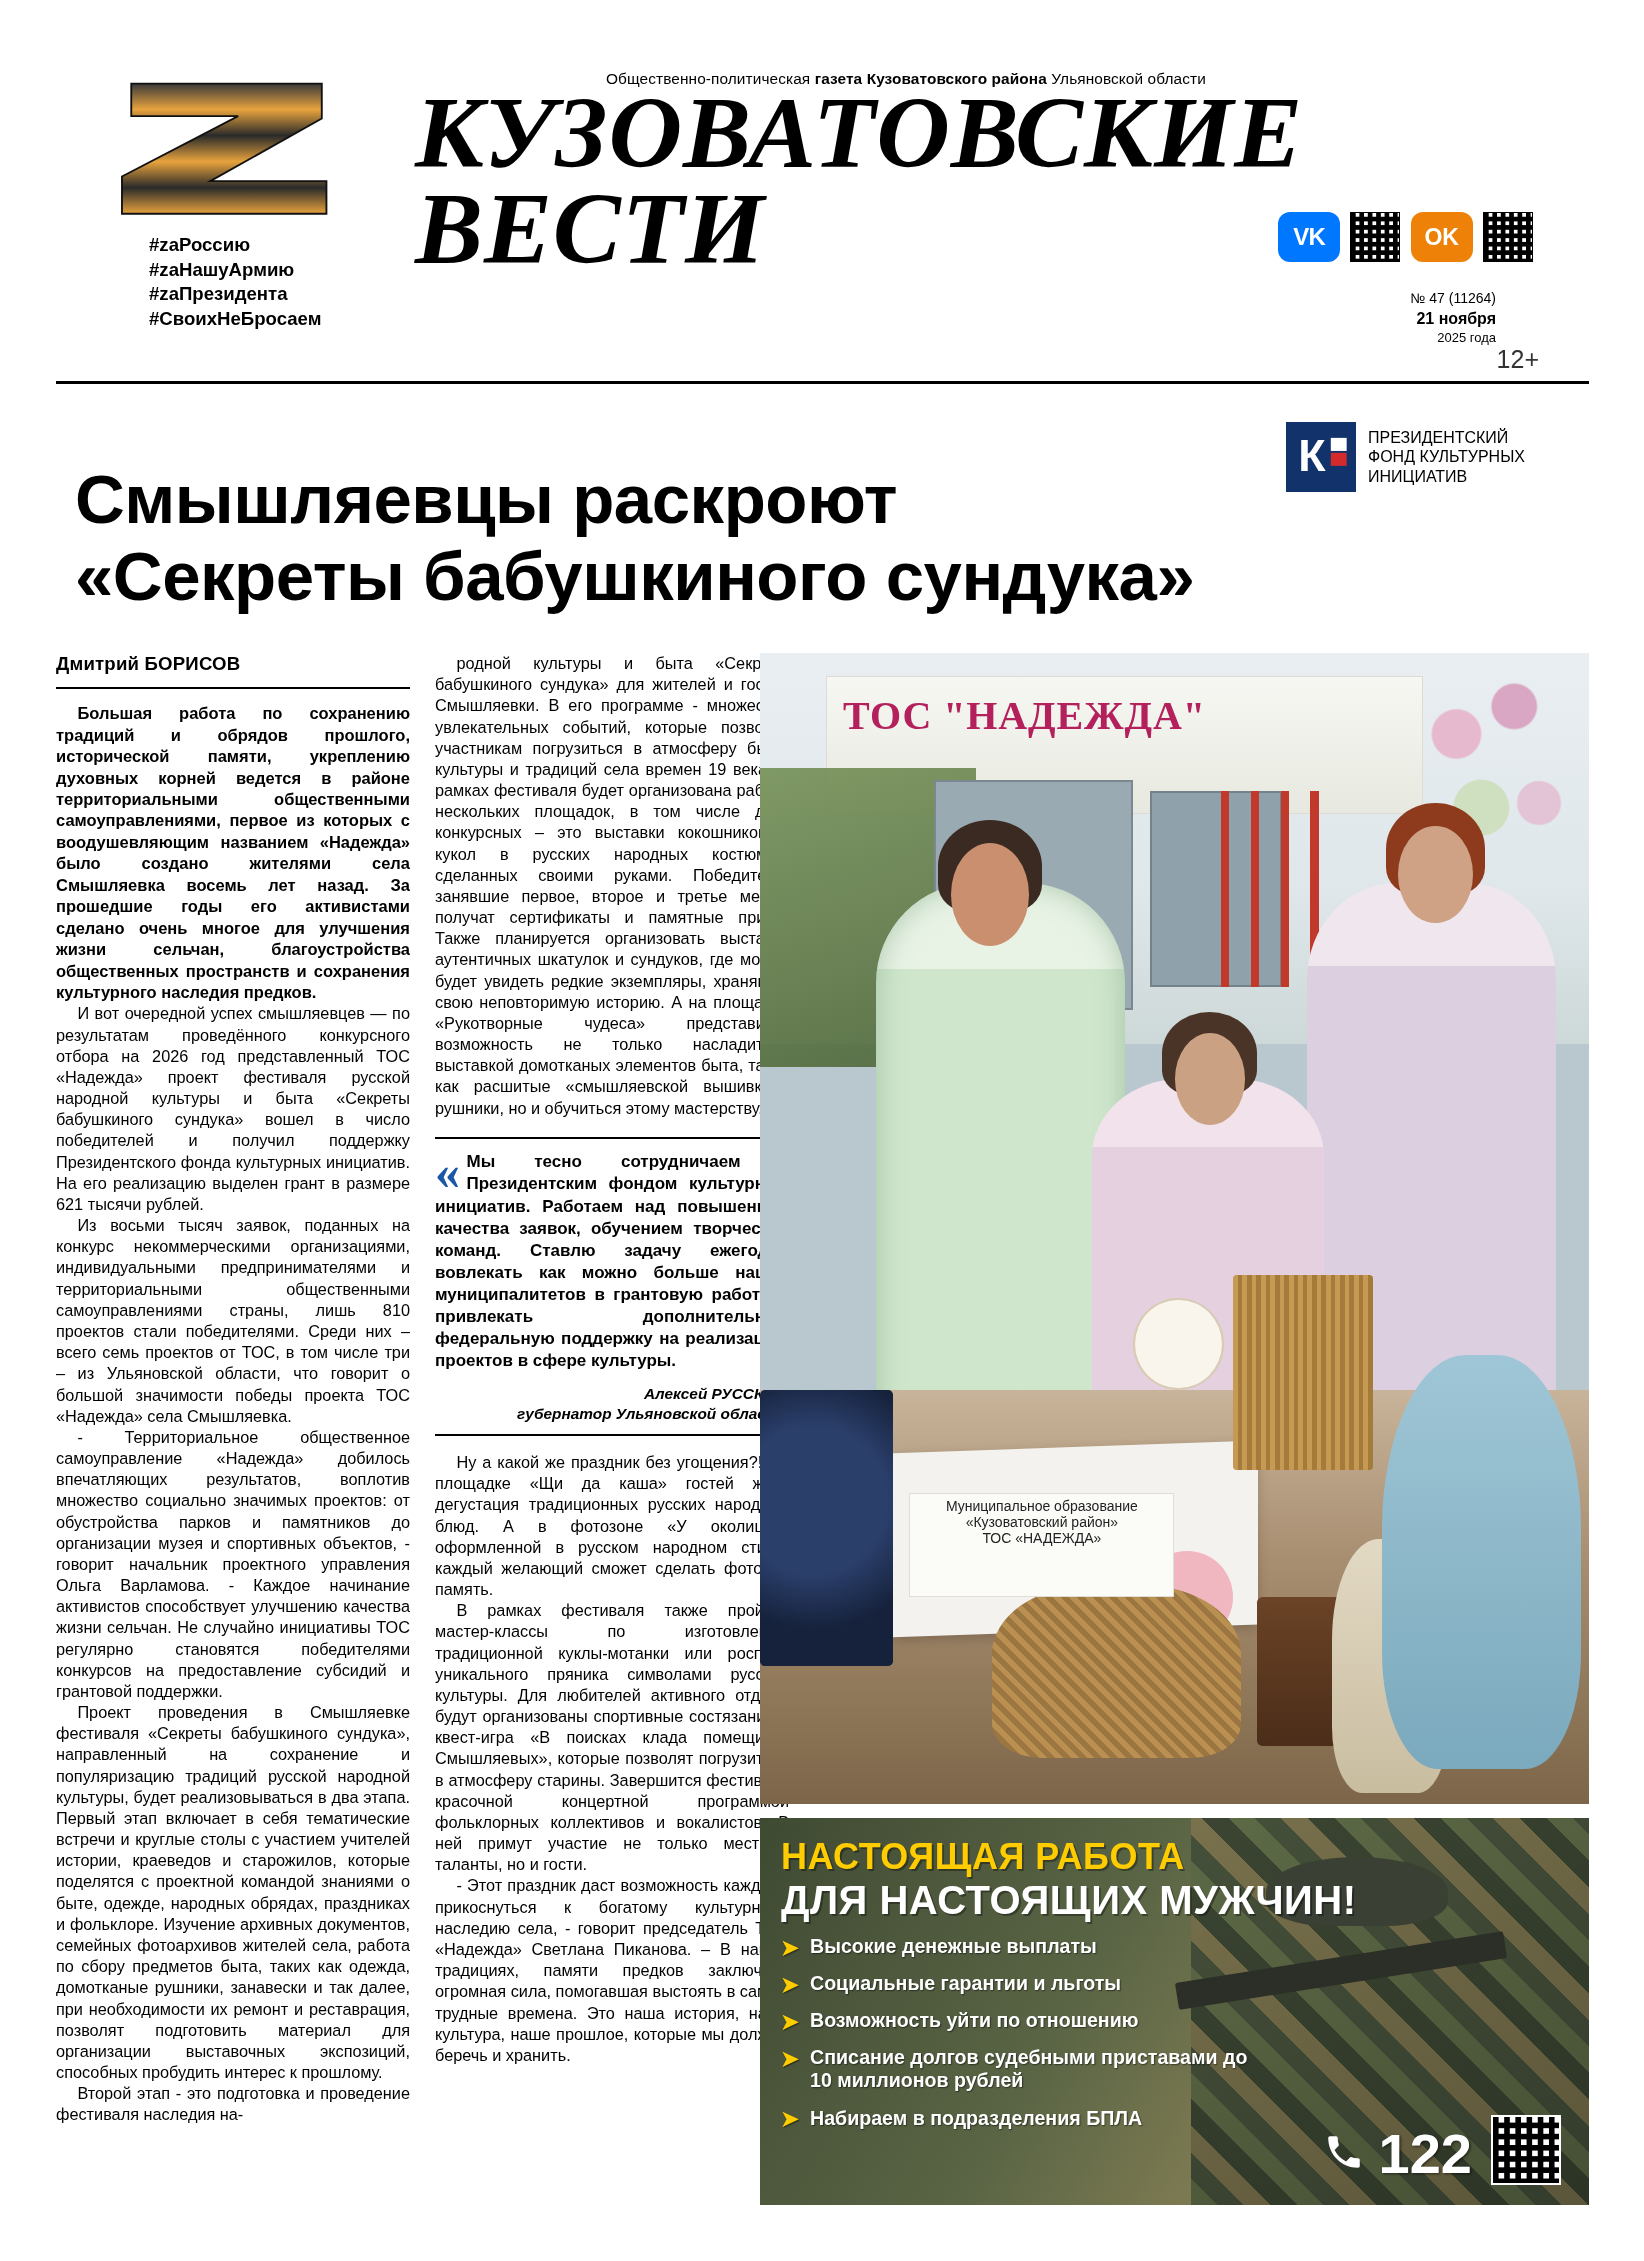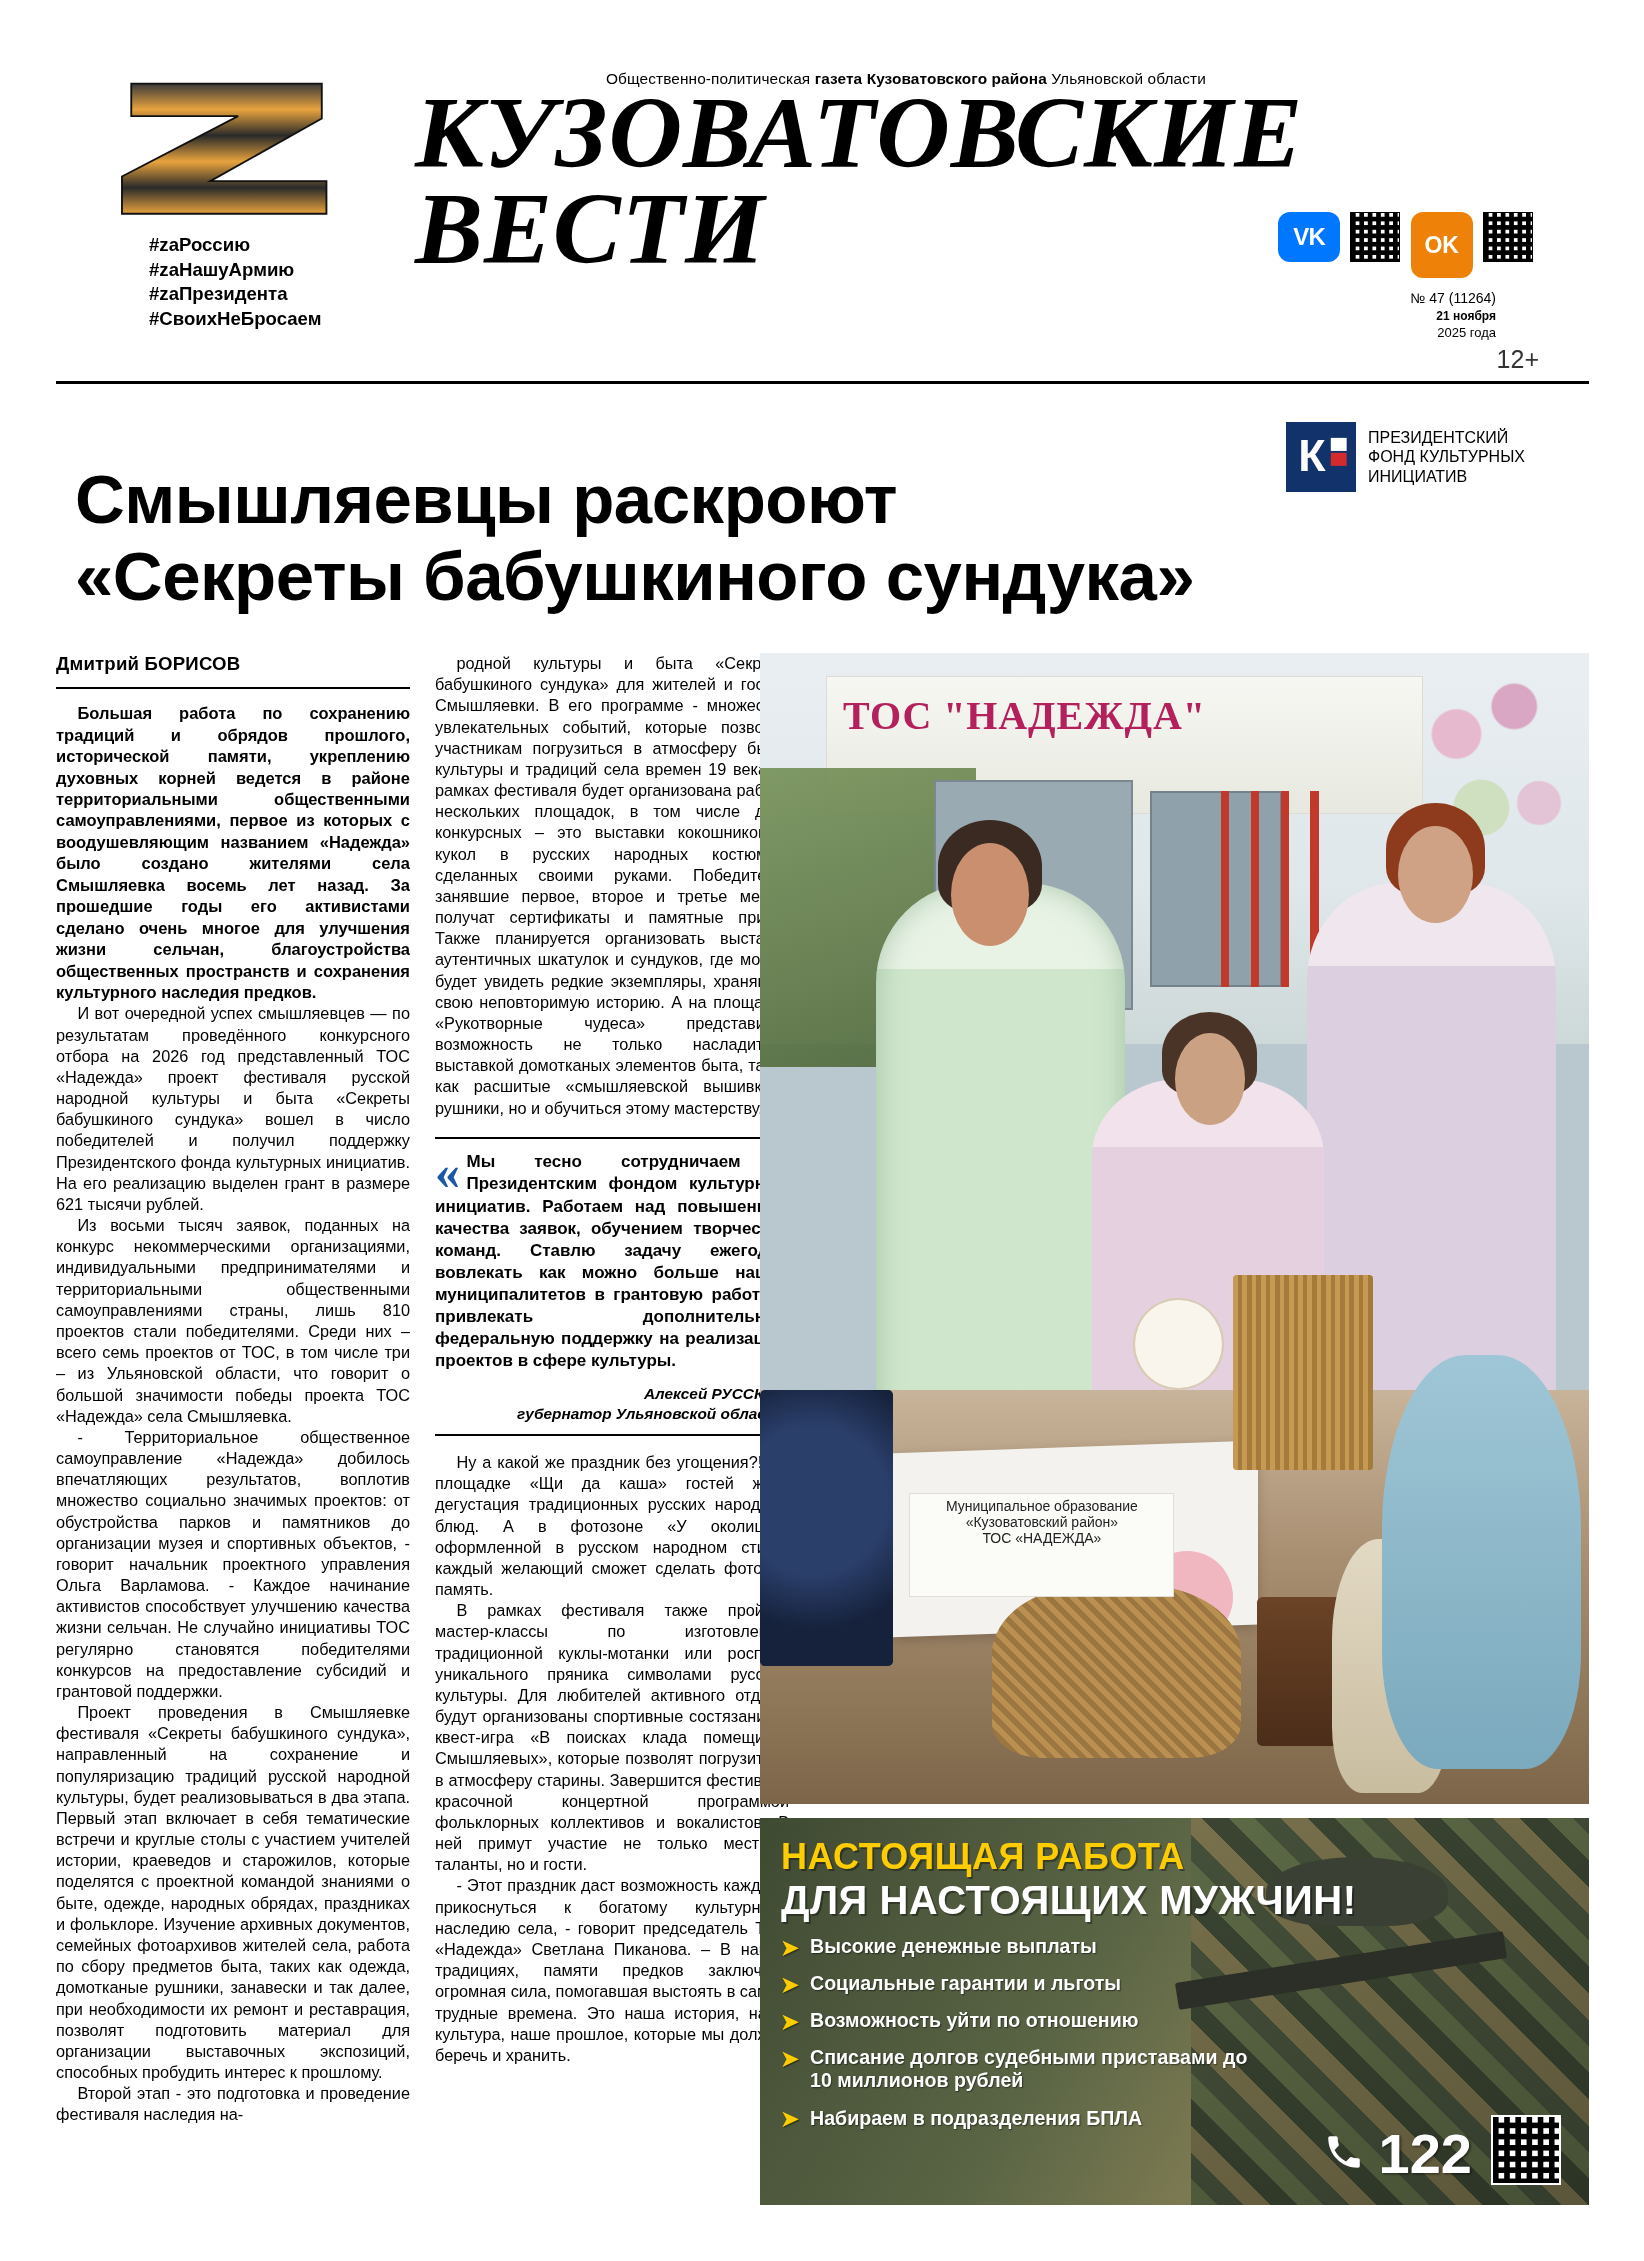--- a/index.html
+++ b/index.html
@@ -91,21 +91,21 @@
   .vk-badge {
     width: 62px; height: 50px;
     background: #0077FF;
     border-radius: 12px;
     display:flex; align-items:center; justify-content:center;
     color:#fff; font-weight:bold; font-size:24px;
     font-family:"Liberation Sans", sans-serif;
     letter-spacing:-0.9px;
   }
   .ok-badge {
-    width: 62px; height: 66px;
+    width: 62px; height: 50px;
     background: #EE8208;
     border-radius: 12px;
     display:flex; align-items:center; justify-content:center;
     color:#fff; font-weight:bold; font-size:23px;
   }
   .qr {
     width: 50px; height: 50px;
     background-color:#fff;
     background-image:
       repeating-linear-gradient(0deg, #000 0 4.2px, transparent 4.2px 8.4px),
@@ -116,21 +116,21 @@
   }
   .issue-info {
     position: absolute;
     right: 93px;
     top: 289px;
     text-align: right;
     font-size: 17px;
     line-height: 1.35;
   }
   .issue-info .num { font-size: 14px; }
-  .issue-info .date { font-weight: bold; font-size: 12px; }
+  .issue-info .date { font-weight: bold; font-size: 16px; }
   .issue-info .year { font-size: 13px; }
   .age-limit {
     position: absolute;
     right: 50px;
     top: 345px;
     font-size: 25px;
     color: #333;
   }
 
   .rule-thick {

